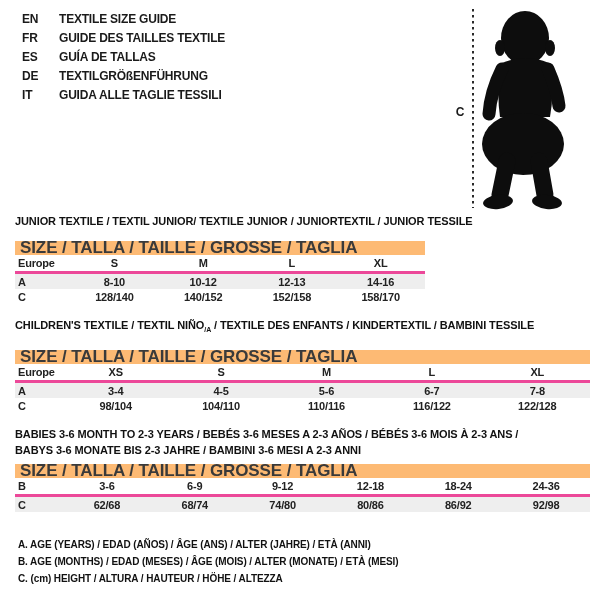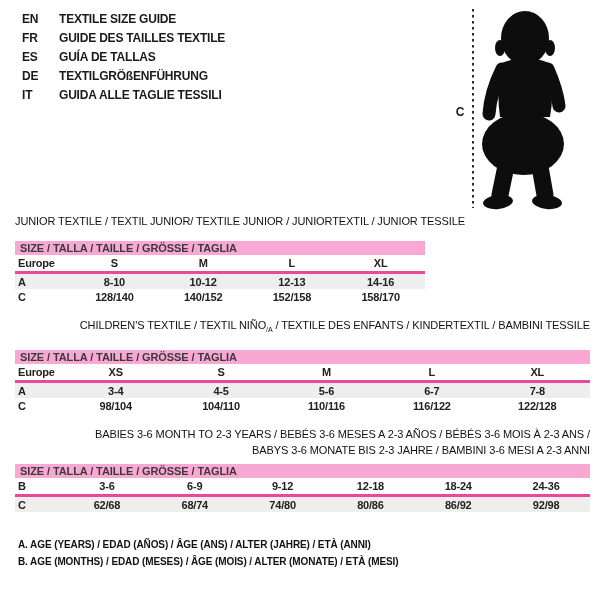--- a/index.html
+++ b/index.html
@@ -13,25 +13,25 @@
   .lang-code{width:37px;flex:0 0 37px;}
 
   
   .figure{position:absolute;left:450px;top:5px;width:145px;height:210px;}
   .figure svg{position:absolute;left:0;top:0;}
   .height-label{position:absolute;left:2px;top:100px;width:16px;text-align:center;
                 font-weight:bold;font-size:12px;}
 
   
   .tbl{position:absolute;}
-  .tbl-title{font-size:11px;font-weight:normal;letter-spacing:-0.1px;
-             white-space:nowrap;color:#111;line-height:13px;text-align:right;}
+  .tbl-title{font-size:11px;font-weight:bold;letter-spacing:-0.1px;
+             white-space:nowrap;color:#111;line-height:13px;}
   .tbl-title sub{font-size:7px;}
   .tbl-title.two-line{line-height:16px;}
-  .size-bar{height:14px;background:#f9a8d4;font-size:11px;font-weight:bold;
+  .size-bar{height:14px;background:#fdba74;font-size:17px;font-weight:bold;
             color:#3a3a3a;line-height:14px;padding-left:5px;letter-spacing:-0.1px;
             white-space:nowrap;overflow:hidden;}
   #tbl-junior .size-bar, #tbl-children .size-bar{margin-top:13px;}
   #tbl-children .size-bar{margin-top:14px;}
   #tbl-babies .size-bar{margin-top:6px;}
   .size-table{width:100%;border-collapse:collapse;table-layout:fixed;
               font-size:11px;font-weight:bold;letter-spacing:-0.2px;color:#222;}
   .size-table td{text-align:center;height:15px;padding:0;overflow:hidden;white-space:nowrap;}
   .size-table td.lbl{text-align:left;padding-left:3px;}
   .size-table tr.first-row td{border-bottom:3px solid #ec4899;height:16px;}
@@ -209,15 +209,16 @@
         <td>86/92</td>
         <td>92/98</td>
       </tr>
     </tbody>
       </table>
   </section>
 
   <section class="legend">
     <div class="legend-line">A. AGE (YEARS) / EDAD (AÑOS) / ÂGE (ANS) / ALTER (JAHRE) / ETÀ (ANNI)</div>
     <div class="legend-line">B. AGE (MONTHS) / EDAD (MESES) / ÂGE (MOIS) / ALTER (MONATE) / ETÀ (MESI)</div>
+    <div class="legend-line">C. (cm) HEIGHT / ALTURA / HAUTEUR / HÖHE / ALTEZZA</div>
   </section>
 
 </div>
 
 </body></html>

